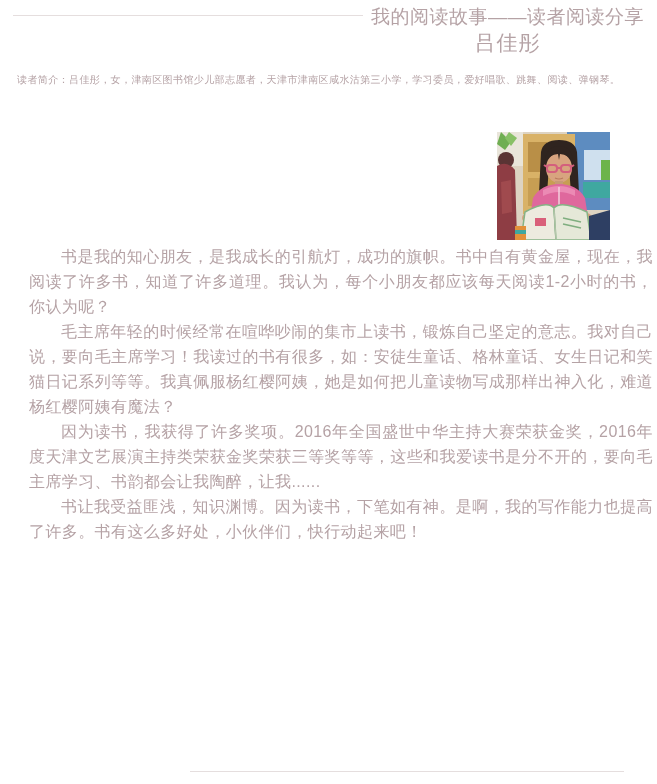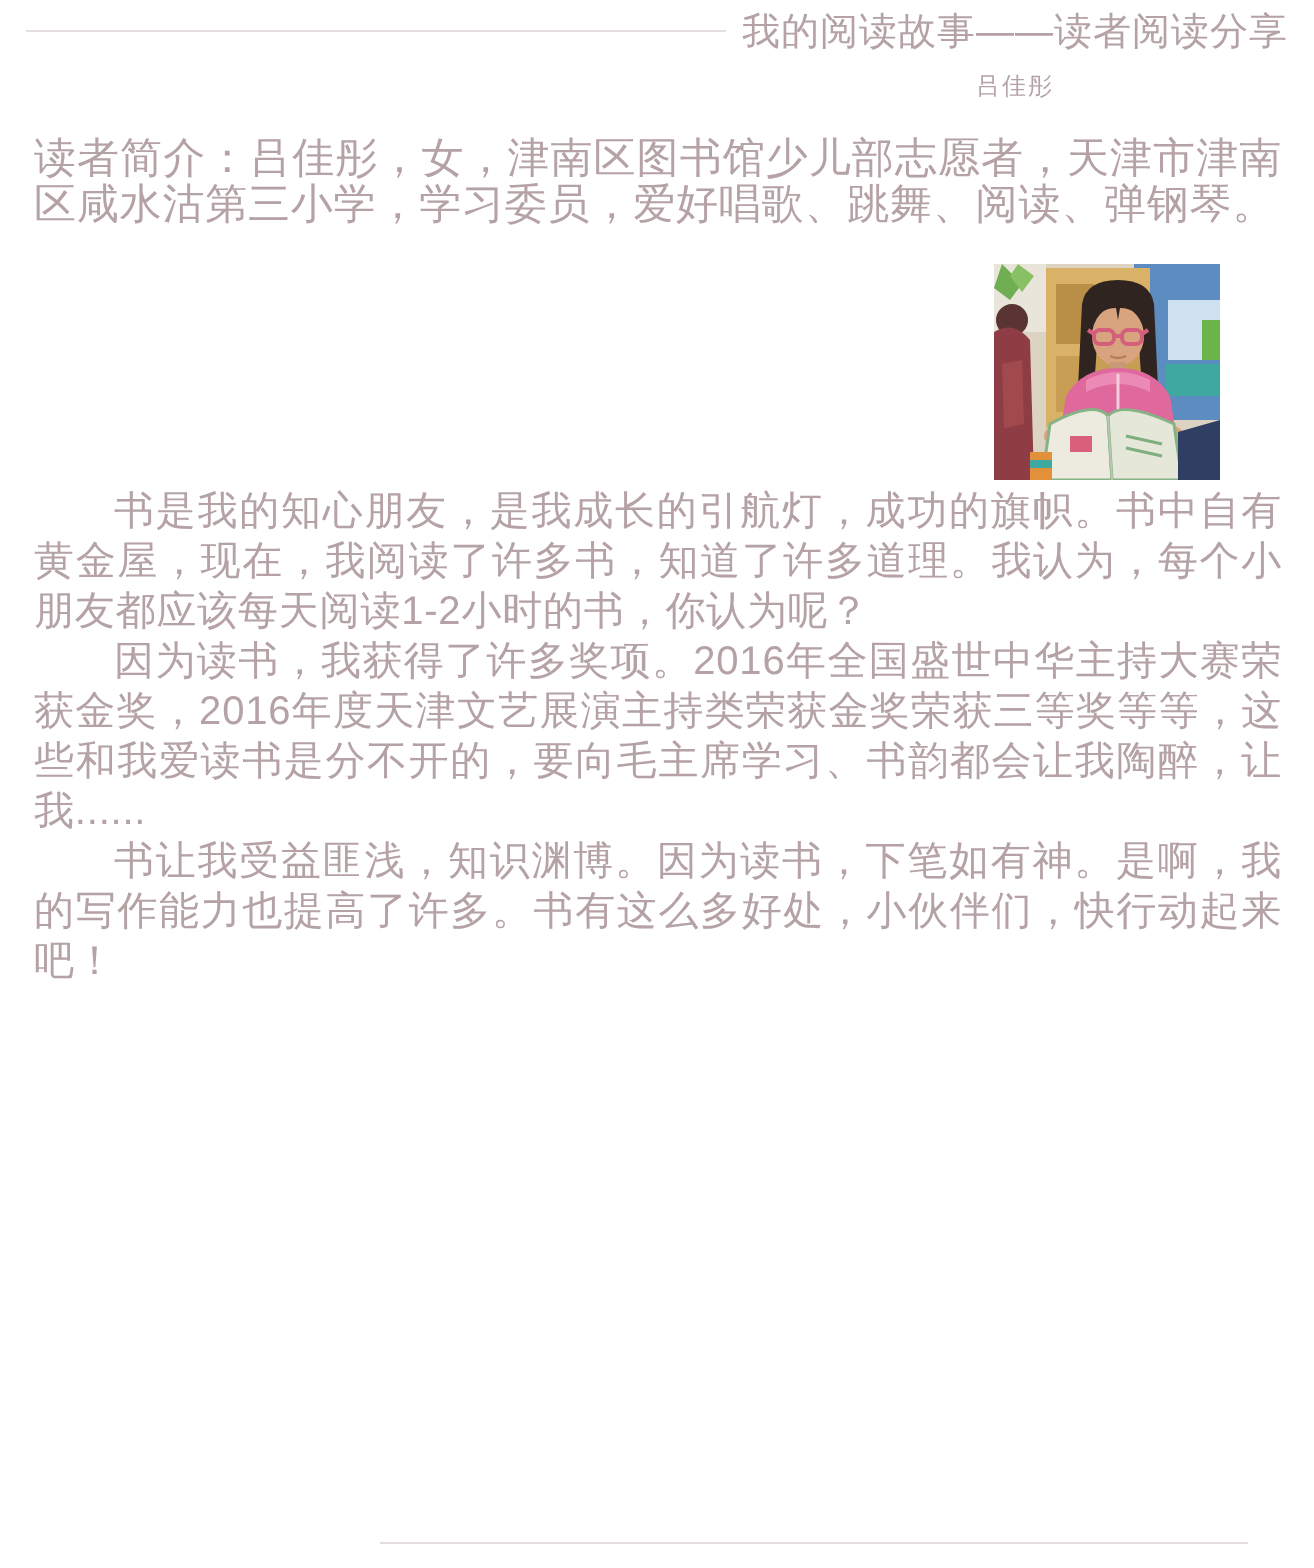--- a/index.html
+++ b/index.html
@@ -41,51 +41,51 @@
     right: 13px;
     text-align: center;
   }
   .title {
     font-size: 19px;
     line-height: 24px;
     letter-spacing: 0.5px;
     white-space: nowrap;
   }
   .author {
-    font-size: 12px;
+    font-size: 21px;
     line-height: 24px;
     margin-top: 2px;
     letter-spacing: 1px;
   }
   .intro {
     position: absolute;
     top: 68px;
     left: 17px;
     width: 624px;
-    font-size: 21px;
+    font-size: 10px;
     line-height: 23px;
     letter-spacing: 0.4px;
     text-align: justify;
     text-justify: inter-ideograph;
   }
   .photo-frame {
     position: absolute;
     left: 497px;
     top: 132px;
     width: 113px;
     height: 108px;
     overflow: hidden;
   }
   .photo-frame svg { display: block; width: 113px; height: 108px; }
   .body-text {
     position: absolute;
     top: 244px;
-    left: 17px;
+    left: 29px;
     width: 624px;
-    font-size: 20px;
+    font-size: 16px;
     line-height: 25px;
     letter-spacing: 0.4px;
   }
   .para {
     margin: 0;
     text-indent: 2em;
     text-align: justify;
     text-justify: inter-ideograph;
   }
 </style>
@@ -160,19 +160,20 @@
 
       <rect x="18" y="94" width="11" height="14" fill="#e2903a"></rect>
       <rect x="18" y="98" width="11" height="4" fill="#3fa8a0"></rect>
 
       <path d="M92,84 L113,78 L113,108 L92,108 Z" fill="#2e3f63"></path>
     </svg>
   </div>
 
   <div class="body-text">
       <p class="para">书是我的知心朋友，是我成长的引航灯，成功的旗帜。书中自有黄金屋，现在，我阅读了许多书，知道了许多道理。我认为，每个小朋友都应该每天阅读1-2小时的书，你认为呢？</p>
+      <p class="para">毛主席年轻的时候经常在喧哗吵闹的集市上读书，锻炼自己坚定的意志。我对自己说，要向毛主席学习！我读过的书有很多，如：安徒生童话、格林童话、女生日记和笑猫日记系列等等。我真佩服杨红樱阿姨，她是如何把儿童读物写成那样出神入化，难道杨红樱阿姨有魔法？</p>
       <p class="para">因为读书，我获得了许多奖项。2016年全国盛世中华主持大赛荣获金奖，2016年度天津文艺展演主持类荣获金奖荣获三等奖等等，这些和我爱读书是分不开的，要向毛主席学习、书韵都会让我陶醉，让我......</p>
       <p class="para">书让我受益匪浅，知识渊博。因为读书，下笔如有神。是啊，我的写作能力也提高了许多。书有这么多好处，小伙伴们，快行动起来吧！</p>
     </div>
 
   <div class="rule bottom-rule"></div>
 
 </div>
 
 </body></html>

